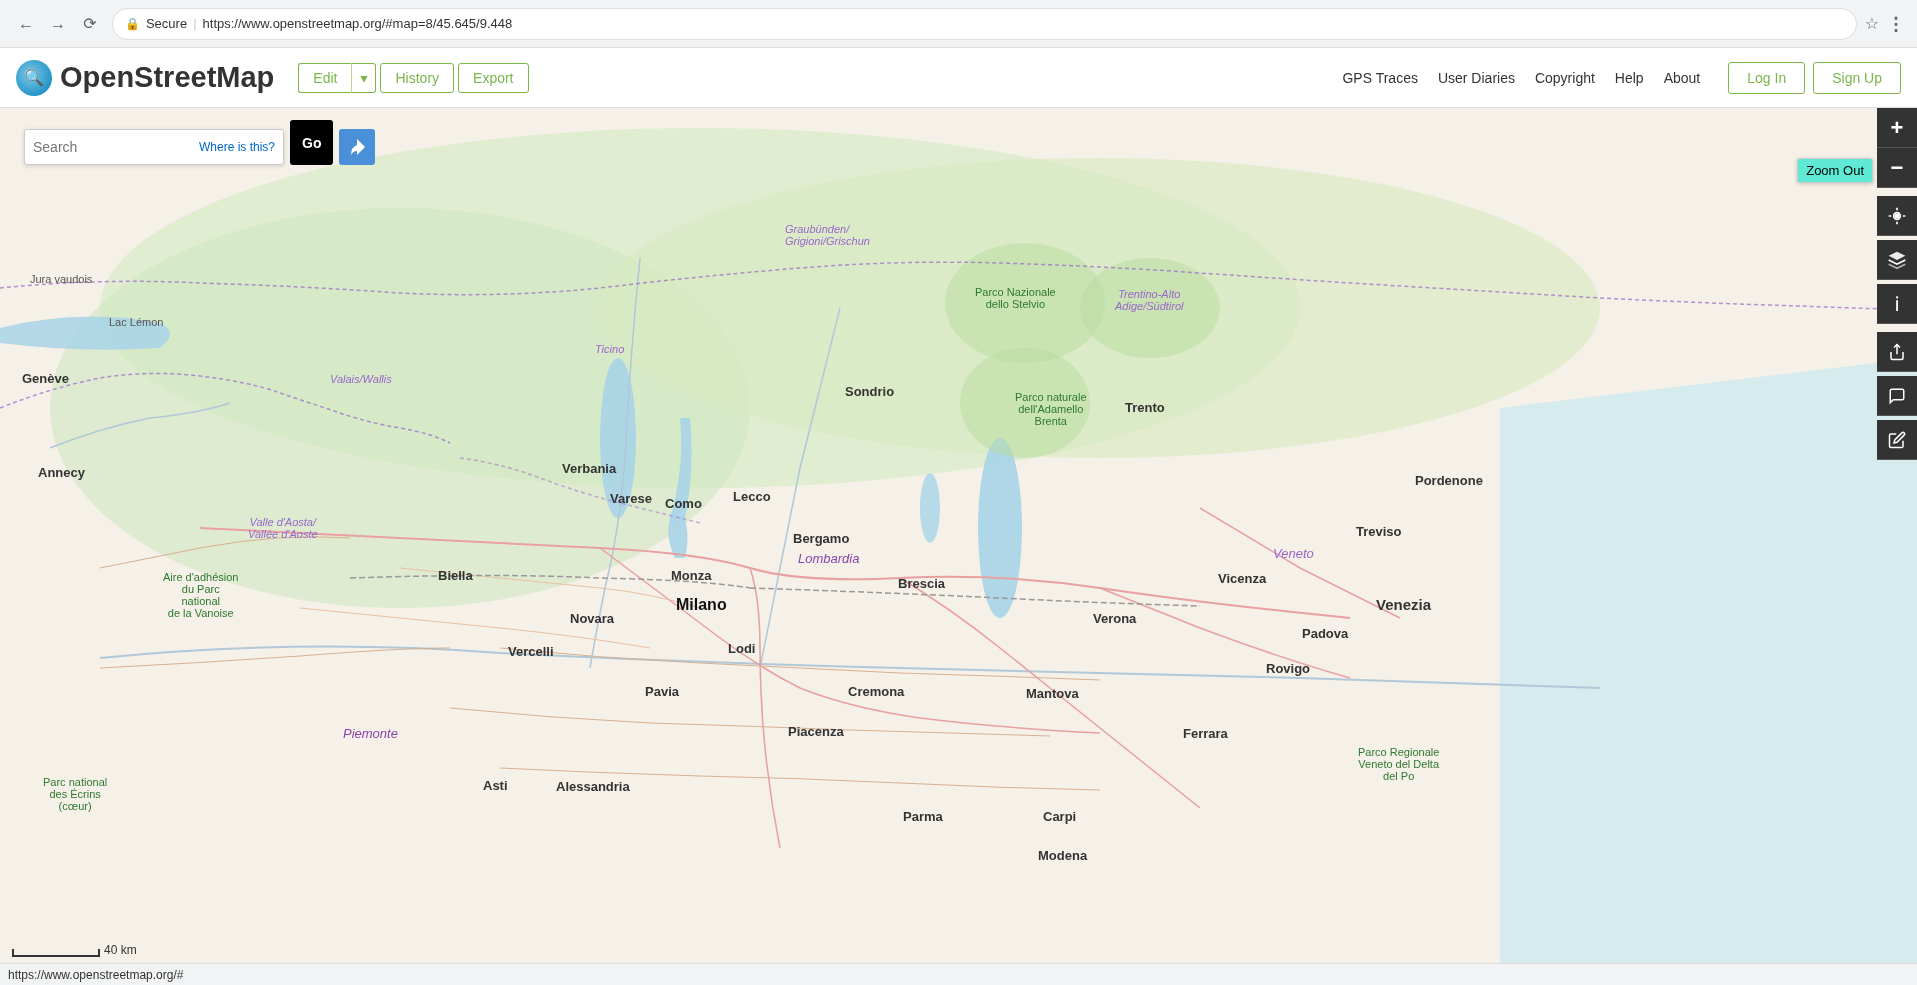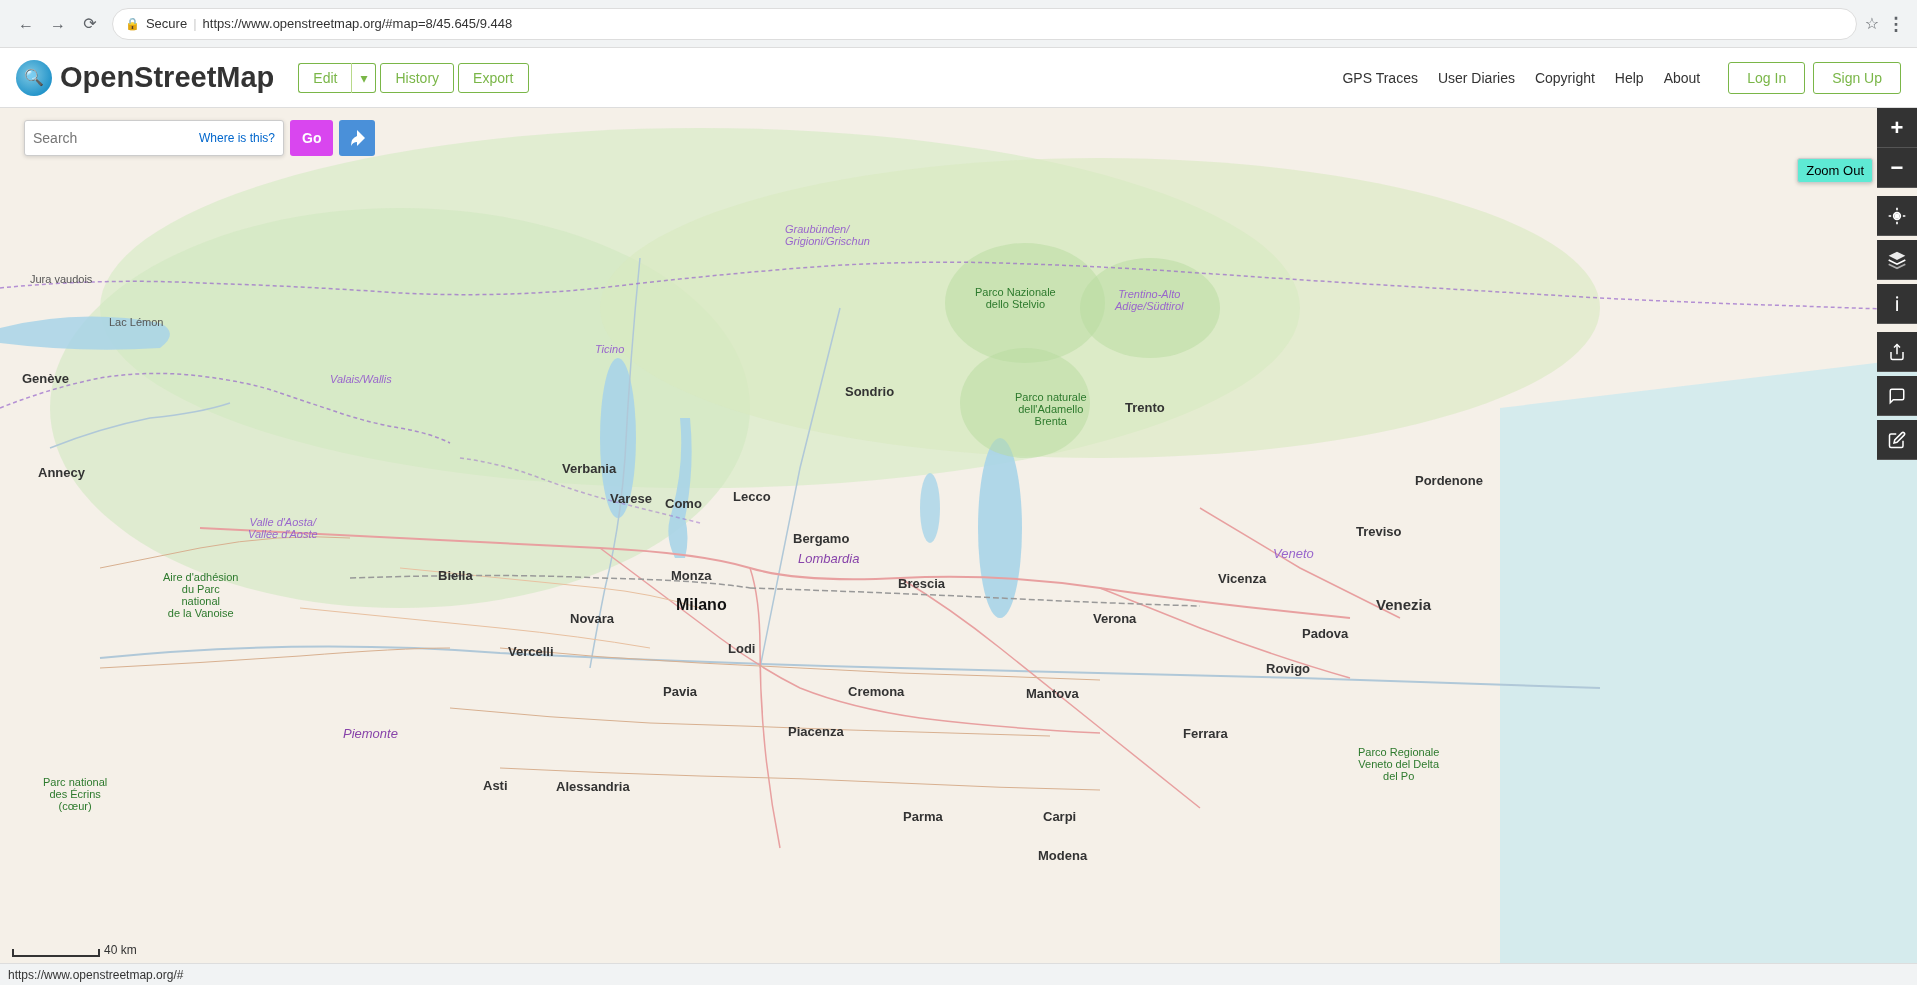--- a/index.html
+++ b/index.html
@@ -125,22 +125,22 @@
       height: 36px;
       padding: 0 8px;
       gap: 6px;
       box-shadow: 0 1px 4px rgba(0,0,0,0.15);
     }
     .search-input {
       border: none; outline: none; font-size: 14px; width: 160px; color: #333;
     }
     .where-is-this { font-size: 12px; color: #0066cc; cursor: pointer; white-space: nowrap; }
     .go-btn {
-      background: #d946ef; color: white; border: none; border-radius: 3px;
-      padding: 6px 12px; cursor: pointer; font-size: 14px; font-weight: bold; height: 36px;
+      background: #000000; color: white; border: none; border-radius: 3px;
+      padding: 6px 12px; cursor: pointer; font-size: 14px; font-weight: bold; height: 45px;
     }
     .directions-btn {
       background: #4a90d9; color: white; border: none; border-radius: 3px;
       width: 36px; height: 36px; cursor: pointer; font-size: 18px;
       display: flex; align-items: center; justify-content: center;
     }
 
     
     .map-bg {
       width: 100%; height: 100%;
@@ -383,21 +383,21 @@
   <div class="map-label big-city" style="top:488px;left:676px;">Milano</div>
   <div class="map-label city" style="top:468px;left:898px;">Brescia</div>
   <div class="map-label city" style="top:463px;left:1218px;">Vicenza</div>
   <div class="map-label city" style="top:503px;left:1093px;">Verona</div>
   <div class="map-label city" style="top:416px;left:1356px;">Treviso</div>
   <div class="map-label city" style="top:488px;left:1376px;font-size:15px;">Venezia</div>
   <div class="map-label city" style="top:503px;left:570px;">Novara</div>
   <div class="map-label city" style="top:533px;left:728px;">Lodi</div>
   <div class="map-label city" style="top:536px;left:508px;">Vercelli</div>
   <div class="map-label city" style="top:518px;left:1283px;padding-left:19px;">Padova</div>
-  <div class="map-label city" style="top:576px;left:663px;">Pavia</div>
+  <div class="map-label city" style="top:576px;left:645px;">Pavia</div>
   <div class="map-label city" style="top:576px;left:848px;">Cremona</div>
   <div class="map-label city" style="top:578px;left:1026px;">Mantova</div>
   <div class="map-label city" style="top:553px;left:1266px;">Rovigo</div>
   <div class="map-label region" style="top:618px;left:343px;">Piemonte</div>
   <div class="map-label city" style="top:616px;left:788px;">Piacenza</div>
   <div class="map-label city" style="top:618px;left:1183px;">Ferrara</div>
   <div class="map-label park" style="top:463px;left:163px;">Aire d'adhésion<br>du Parc<br>national<br>de la Vanoise</div>
   <div class="map-label park" style="top:638px;left:1358px;">Parco Regionale<br>Veneto del Delta<br>del Po</div>
   <div class="map-label city" style="top:670px;left:483px;">Asti</div>
   <div class="map-label city" style="top:671px;left:556px;">Alessandria</div>

